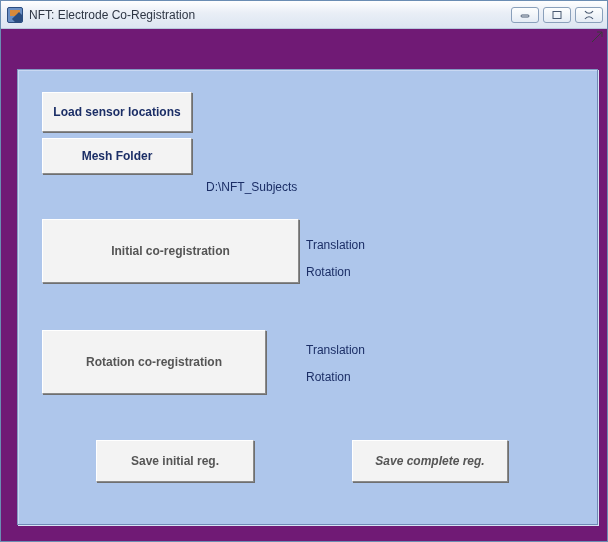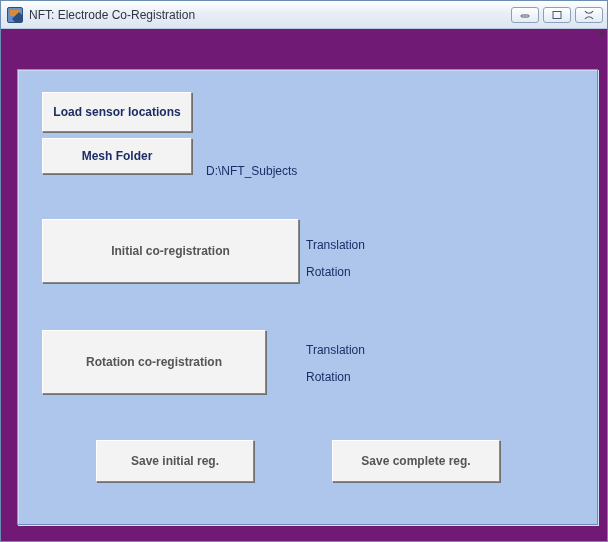--- a/index.html
+++ b/index.html
@@ -106,30 +106,30 @@
     font-size: 12px;
     cursor: default;
     padding: 0 8px;
   }
 
   .btn-load   { left: 24px; top: 22px;  width: 150px; height: 40px; color: #1b2e66; }
   .btn-folder { left: 24px; top: 68px;  width: 150px; height: 36px; color: #1b2e66; }
   .btn-ireg   { left: 24px; top: 149px; width: 257px; height: 64px; color: #555; }
   .btn-creg   { left: 24px; top: 260px; width: 224px; height: 64px; color: #555; }
   .btn-sireg  { left: 78px;  top: 370px; width: 158px; height: 42px; color: #555; }
-  .btn-screg  { left: 314px; top: 370px; width: 168px; height: 42px; color: #555; }
+  .btn-screg  { left: 334px; top: 370px; width: 156px; height: 42px; color: #555; font-style: italic; }
 
   .label {
     position: absolute;
     color: #1b2e66;
     font-size: 12px;
     white-space: nowrap;
   }
   .lbl-file   { left: 188px; top: 34px; }
-  .lbl-path   { left: 188px; top: 94px; }
+  .lbl-path   { left: 188px; top: 110px; }
   .lbl-itra   { left: 288px; top: 168px; }
   .lbl-irot   { left: 288px; top: 195px; }
   .lbl-ctra   { left: 288px; top: 273px; }
   .lbl-crot   { left: 288px; top: 300px; }
 </style>
 </head>
 <body>
 
 <div class="window">
 

